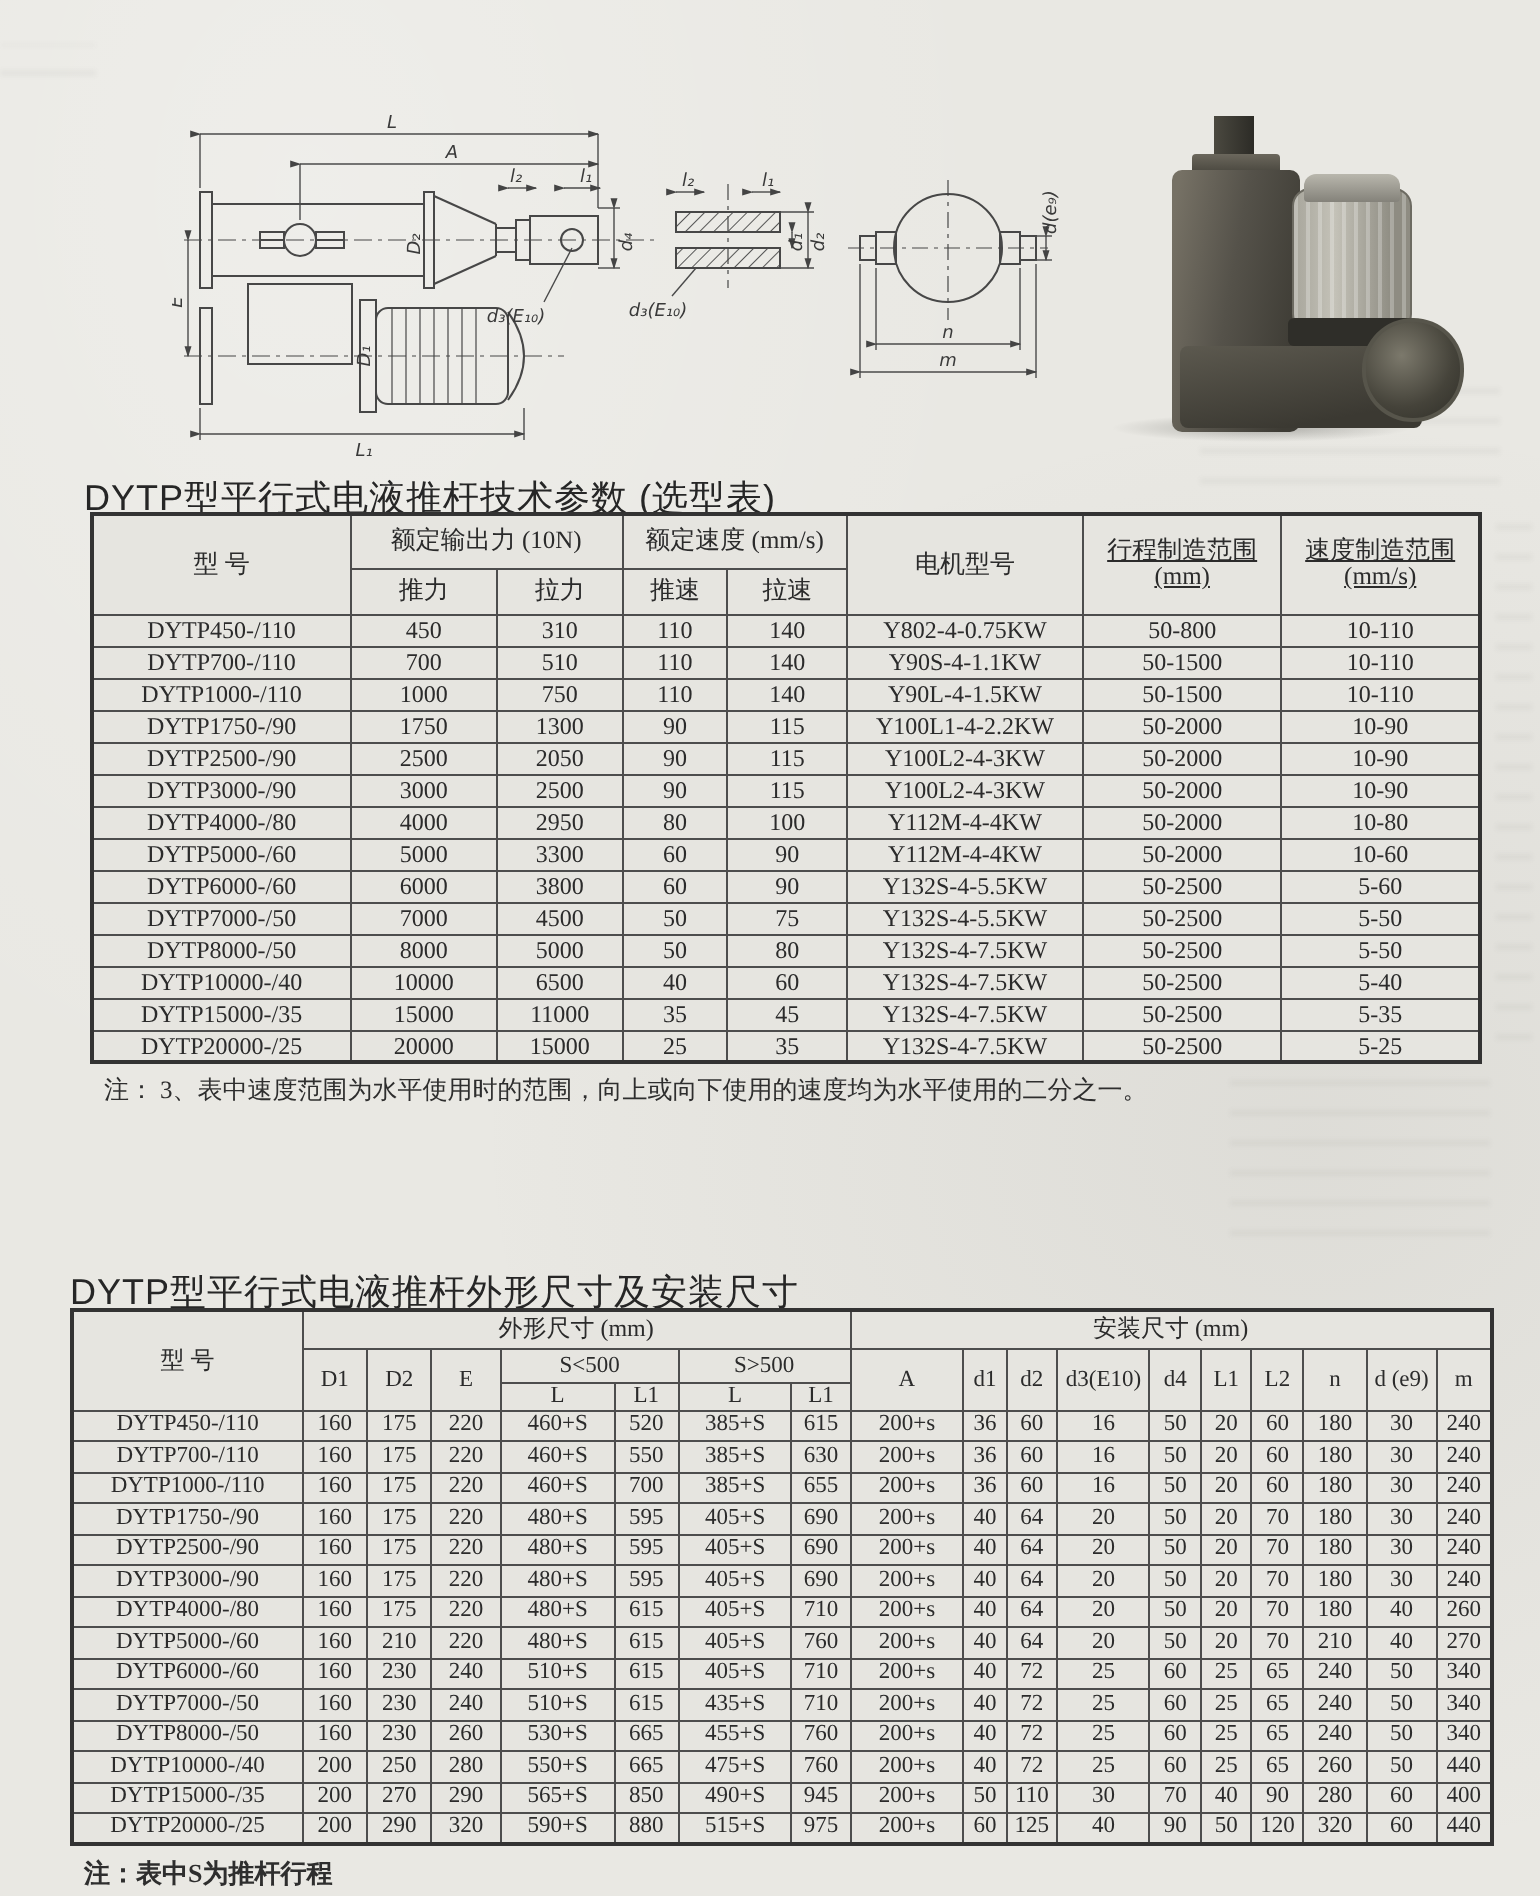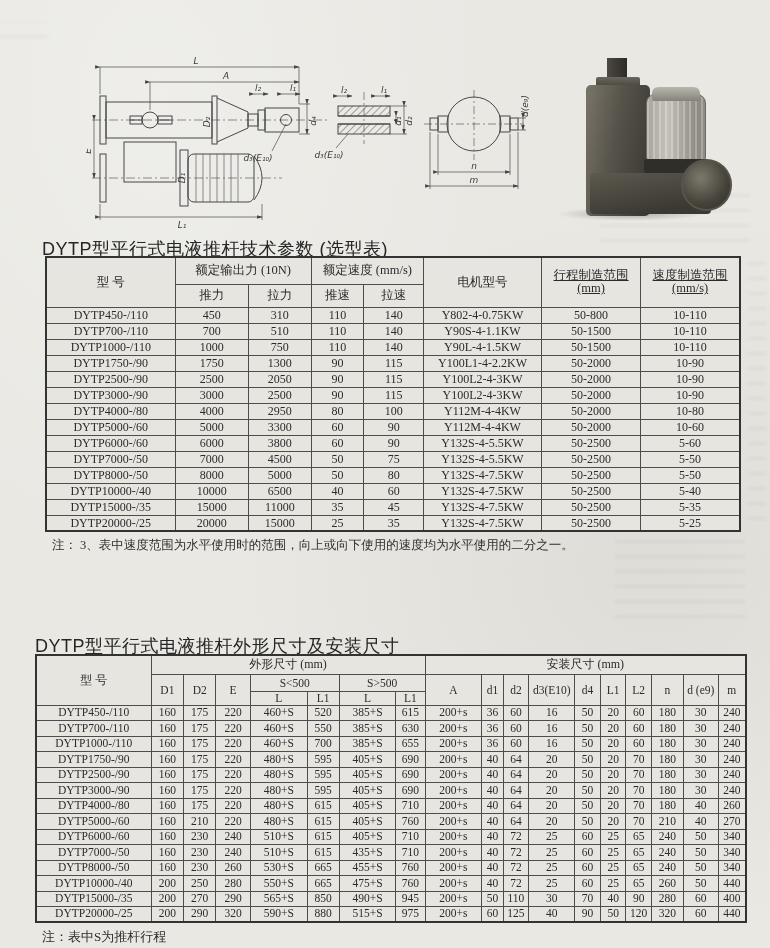--- a/index.html
+++ b/index.html
@@ -65,21 +65,21 @@
   #table2 th { font-size:11.5px; }
   #table2 thead tr:nth-child(1) th { height:19px; font-size:12px; }
   #table2 thead tr:nth-child(2) th { height:17px; }
   #table2 thead tr:nth-child(3) th { height:14px; }
   #table2 td { height:15.5px; font-size:11.5px; line-height:1; }
 
   .notes { position:absolute; top:536px; left:52px; width:688px; font-size:12.5px; line-height:18.4px; color:#2e2e2e; }
   .notes .wrap { display:flex; }
   .notes .lbl { flex:0 0 28px; }
   .notes .item { padding-left:1.9em; text-indent:-1.9em; }
-  .bottom-note { position:absolute; top:928px; left:42px; font-size:13px; color:#2e2e2e; }
+  .bottom-note { position:absolute; top:928px; left:42px; font-size:13px; color:#2e2e2e;font-weight:bold; }
 </style>
 </head>
 <body>
 
 <div class="page">
 
   <div class="bleed" style="left:0;top:22px;width:48px;height:16px;"></div>
   <div class="bleed" style="left:600px;top:190px;width:150px;height:52px;"></div>
   <div class="bleed" style="left:615px;top:540px;width:130px;height:78px;"></div>
   <div class="bleed" style="left:748px;top:250px;width:18px;height:270px;"></div>

